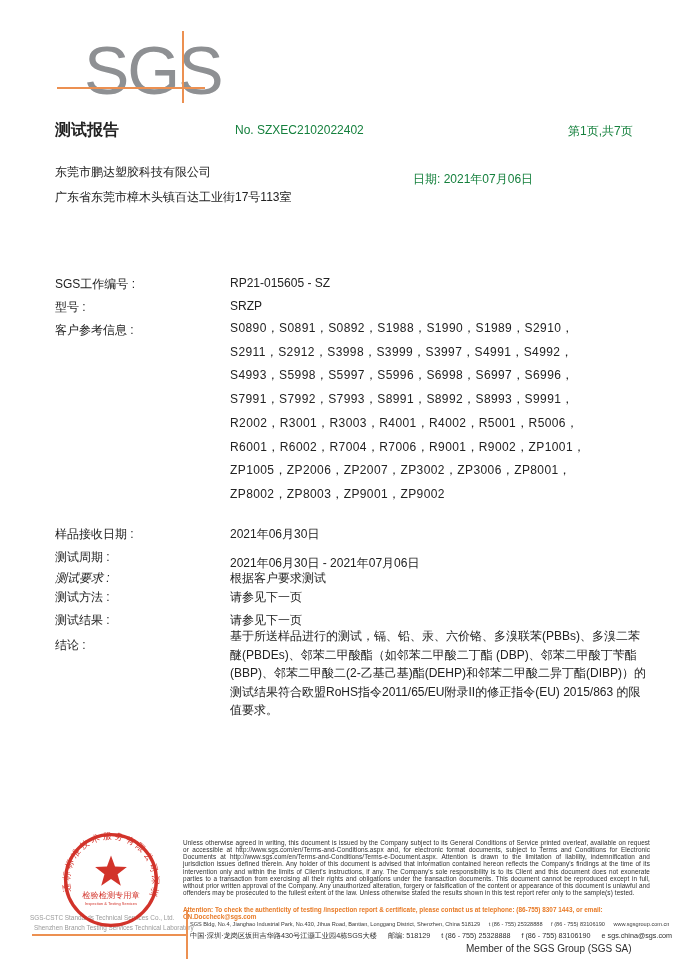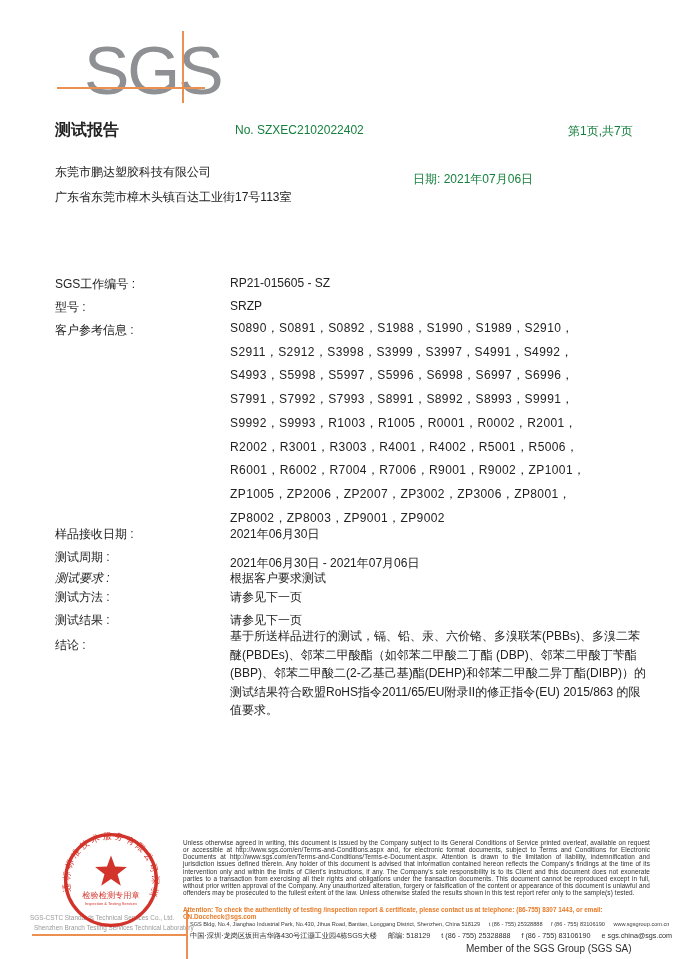--- a/index.html
+++ b/index.html
@@ -60,21 +60,20 @@
 
   <div class="abs label" style="left:55px;top:299px;">型号 :</div>
   <div class="abs body-text" style="left:230px;top:299px;">SRZP</div>
 
   <div class="abs label" style="left:55px;top:322px;">客户参考信息 :</div>
   <div class="abs body-text" style="left:230px;top:317px;">
     <span class="ref-line">S0890，S0891，S0892，S1988，S1990，S1989，S2910，</span>
     <span class="ref-line">S2911，S2912，S3998，S3999，S3997，S4991，S4992，</span>
     <span class="ref-line">S4993，S5998，S5997，S5996，S6998，S6997，S6996，</span>
     <span class="ref-line">S7991，S7992，S7993，S8991，S8992，S8993，S9991，</span>
-    <span class="ref-line">S9992，S9993，R1003，R1005，R0001，R0002，R2001，</span>
     <span class="ref-line">R2002，R3001，R3003，R4001，R4002，R5001，R5006，</span>
     <span class="ref-line">R6001，R6002，R7004，R7006，R9001，R9002，ZP1001，</span>
     <span class="ref-line">ZP1005，ZP2006，ZP2007，ZP3002，ZP3006，ZP8001，</span>
     <span class="ref-line">ZP8002，ZP8003，ZP9001，ZP9002</span>
   </div>
 
   <div class="abs label" style="left:55px;top:526px;">样品接收日期 :</div>
   <div class="abs body-text" style="left:230px;top:526px;">2021年06月30日</div>
 
   <div class="abs label" style="left:55px;top:549px;text-align:center;">测试周期 :</div>

